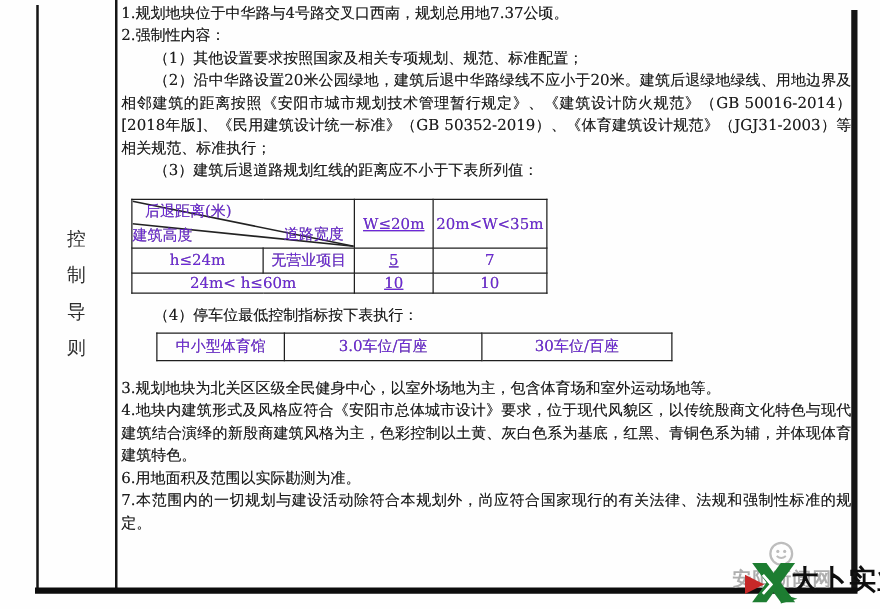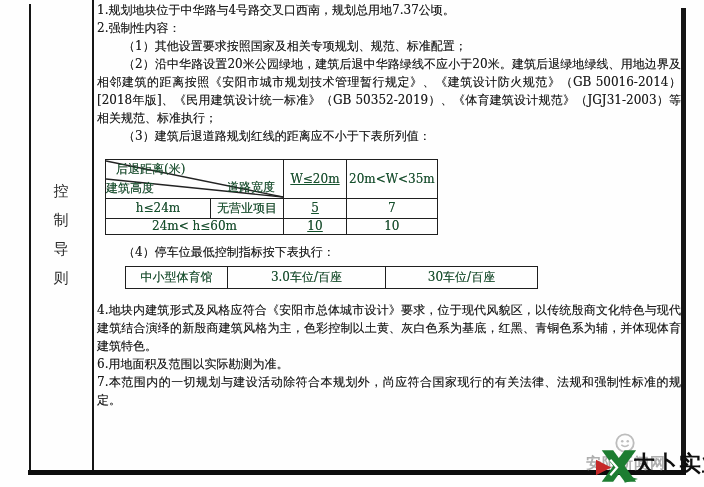--- a/index.html
+++ b/index.html
@@ -26,21 +26,21 @@
   
   .content{
     position:absolute;left:97px;top:1px;width:584px;
     font-size:12px;line-height:18px;text-align:justify;
     text-shadow:0 0 .4px rgba(20,20,20,.55);
   }
   .para{margin:0;}
   .para.indent{text-indent:26px;}
 
   
-  table{border-collapse:collapse;color:#14532d;}
+  table{border-collapse:collapse;color:#6d28d9;}
   td{border:1.6px solid #1f1f1f;text-align:center;vertical-align:middle;
      font-size:12px;padding:0 2px;line-height:1.25;}
   .tbl-setback{margin:14px 0 8px 8px;}
   .tbl-setback .c1{width:100px;height:19px;}
   .tbl-setback .c2{width:68px;margin-top:21px;}
   .tbl-setback .c3{width:58px;text-decoration:underline;}
   .tbl-setback .c4{width:62px;}
   .diag-cell{position:relative;width:170px;height:38px;padding:0;}
   .diag-cell svg{position:absolute;left:0;top:0;width:100%;height:100%;}
   .diag-tl{position:absolute;top:2px;left:10px;font-size:12px;}
@@ -122,20 +122,21 @@
     <table class="tbl-parking">
       <tbody>
       <tr>
         <td class="p1">中小型体育馆</td>
         <td class="p2">3.0车位/百座</td>
         <td class="p3">30车位/百座</td>
       </tr>
     </tbody>
       </table>
 
+    <p class="para">3.规划地块为北关区区级全民健身中心，以室外场地为主，包含体育场和室外运动场地等。</p>
     <p class="para">4.地块内建筑形式及风格应符合《安阳市总体城市设计》要求，位于现代风貌区，以传统殷商文化特色与现代建筑结合演绎的新殷商建筑风格为主，色彩控制以土黄、灰白色系为基底，红黑、青铜色系为辅，并体现体育建筑特色。</p>
     <p class="para">6.用地面积及范围以实际勘测为准。</p>
     <p class="para">7.本范围内的一切规划与建设活动除符合本规划外，尚应符合国家现行的有关法律、法规和强制性标准的规定。</p>
   </div>
 
   <div class="news-wm">
     <svg class="emblem" viewBox="0 0 24 24">
       <circle cx="12" cy="12" r="9.5" fill="none" stroke="#bdbdbd" stroke-width="2"></circle>
       <circle cx="9" cy="10" r="1.4" fill="#bdbdbd"></circle>
       <circle cx="15" cy="10" r="1.4" fill="#bdbdbd"></circle>

